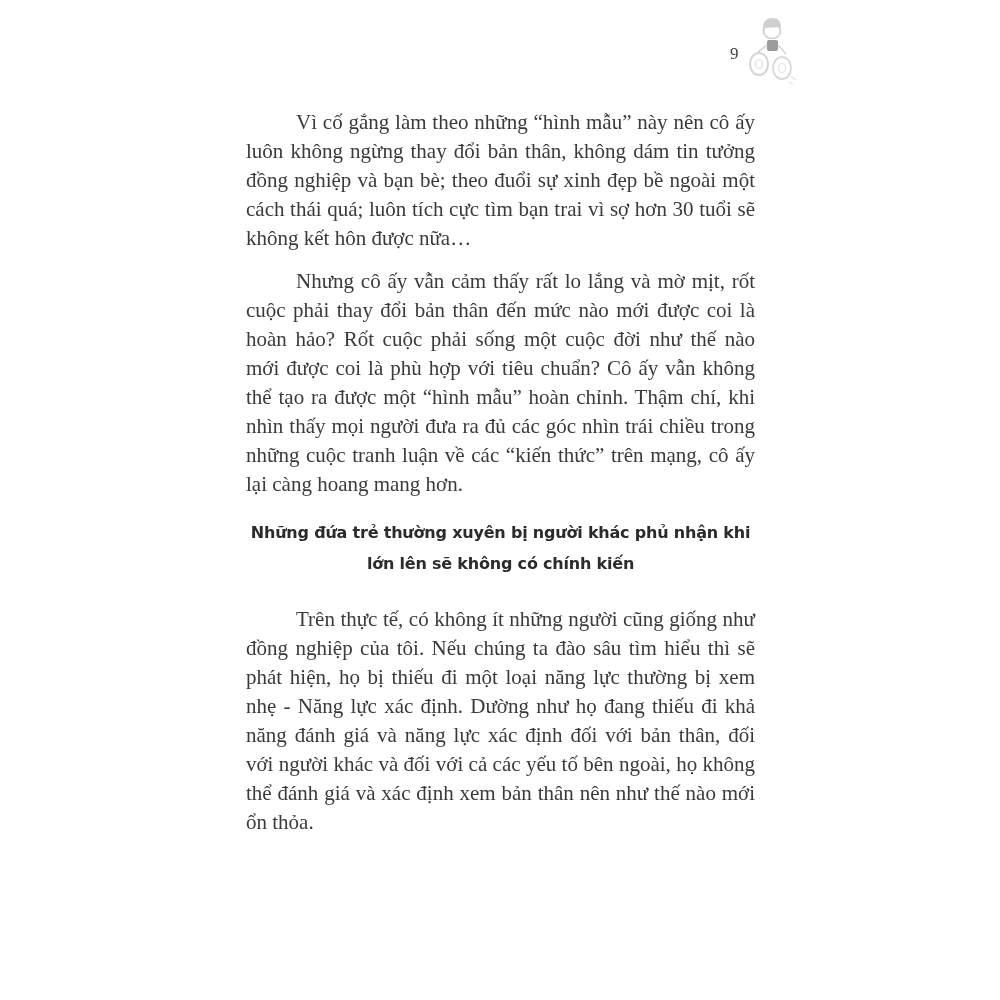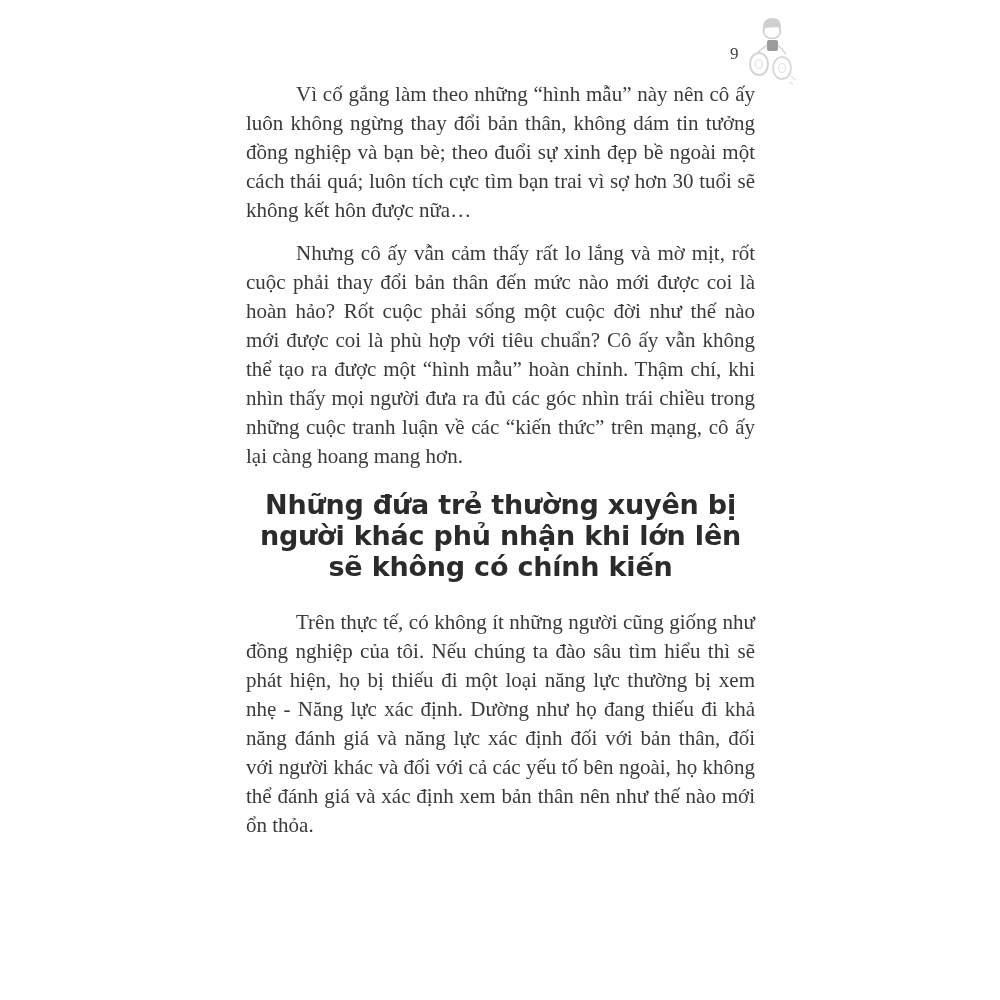--- a/index.html
+++ b/index.html
@@ -26,38 +26,38 @@
     position: absolute;
     top: 14px;
     left: 744px;
     width: 56px;
     height: 76px;
     opacity: 0.85;
   }
   .text-block {
     position: absolute;
     left: 246px;
-    top: 80px;
+    top: 108px;
     width: 509px;
   }
   .body-para {
     font-family: "Liberation Serif", "DejaVu Serif", serif;
     font-size: 21px;
     line-height: 29px;
     text-align: justify;
     text-justify: inter-word;
     color: #3a3a3a;
     margin: 0 0 14px 0;
     text-indent: 50px;
     hyphens: none;
   }
   .section-heading {
     font-family: "DejaVu Sans", "Liberation Sans", sans-serif;
     font-weight: bold;
-    font-size: 27px;
+    font-size: 16px;
     line-height: 31px;
     text-align: center;
     color: #2b2b2b;
     letter-spacing: -0.2px;
     margin: 18px 0 26px 0;
     text-indent: 0;
   }
 </style>
 </head>
 <body>

